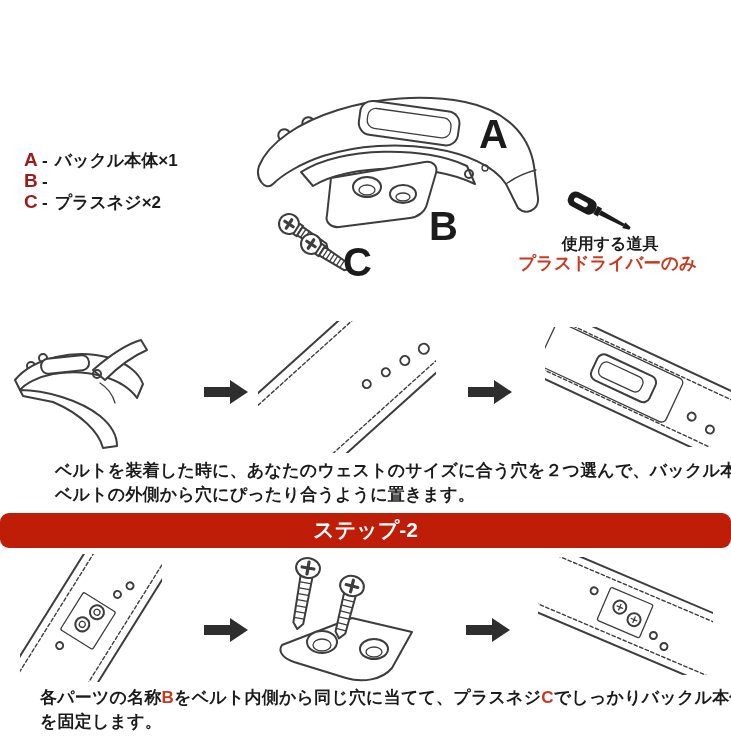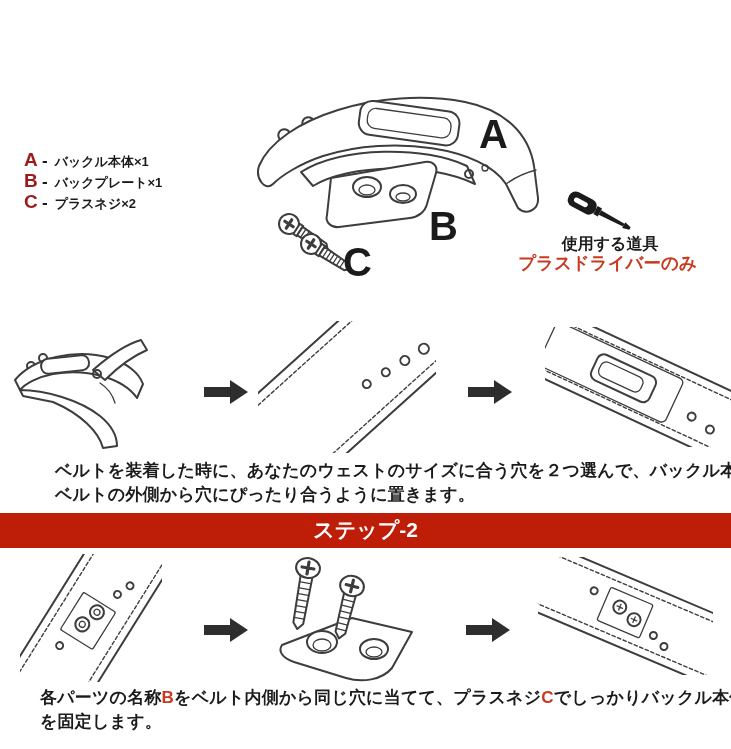--- a/index.html
+++ b/index.html
@@ -12,35 +12,35 @@
     font-size:45px; font-weight:900; letter-spacing:2px; color:var(--ink); white-space:nowrap;
   }
   .parts-heading {
     position:absolute; left:5px; top:100px; font-size:28px; font-weight:900;
     letter-spacing:1px; color:var(--ink); white-space:nowrap;
   }
   .parts-list { position:absolute; left:24px; top:149px; }
   .part-row { display:flex; align-items:baseline; height:21px; font-weight:bold; white-space:nowrap; }
   .part-letter { color:var(--dark_red); font-size:19px; font-weight:900; width:15px; }
   .part-dash { margin:0 7px 0 3px; font-size:17px; color:var(--ink); }
-  .part-name { font-size:13px; color:var(--ink); }
+  .part-name { font-size:17px; color:var(--ink); }
   .tool-caption {
     position:absolute; left:540px; top:234px; width:140px; text-align:center;
     font-size:16px; font-weight:800; color:var(--ink); white-space:nowrap;
   }
   .tool-name {
     position:absolute; left:503px; top:251px; width:209px; text-align:center;
     font-size:17.5px; font-weight:800; color:var(--accent_red); white-space:nowrap;
   }
   .banner {
     position:absolute; left:0; width:731px; background:var(--banner_red);
     color:#ffffff; text-align:center; font-weight:bold; white-space:nowrap;
   }
   .banner-1 { top:288px; height:31px; line-height:31px; font-size:21px; }
-  .banner-2 { top:513px; height:35px; line-height:34px; font-size:21px; }
+  .banner-2 { top:513px; height:35px; line-height:34px; font-size:21px;border-radius:9px; }
   .step-text { position:absolute; font-size:17px; font-weight:bold; color:var(--ink); line-height:23.5px; letter-spacing:0.2px; white-space:nowrap; }
   .step-text-1 { left:55px; top:459px; }
   .step-text-2 { left:40px; top:686px; }
   .accent { color:var(--accent_red); }
   .abs { position:absolute; }
   
   .art path, .art rect, .art circle, .art ellipse, .art line {
     fill:none; stroke:var(--line); stroke-width:2; stroke-linecap:round; stroke-linejoin:round;
   }
   .art .fw { fill:#ffffff; }
@@ -61,21 +61,20 @@
 
   <div class="parts-list">
     <div class="part-row">
       <span class="part-letter">A</span>
       <span class="part-dash">-</span>
       <span class="part-name">バックル本体×1</span>
     </div>
     <div class="part-row">
       <span class="part-letter">B</span>
       <span class="part-dash">-</span>
-      <span class="part-name">バックプレート×1</span>
     </div>
     <div class="part-row">
       <span class="part-letter">C</span>
       <span class="part-dash">-</span>
       <span class="part-name">プラスネジ×2</span>
     </div>
   </div>
 
   <svg class="abs art" style="left:243px; top:74px;" width="300" height="212" viewBox="0 0 300 212">
     <g>

